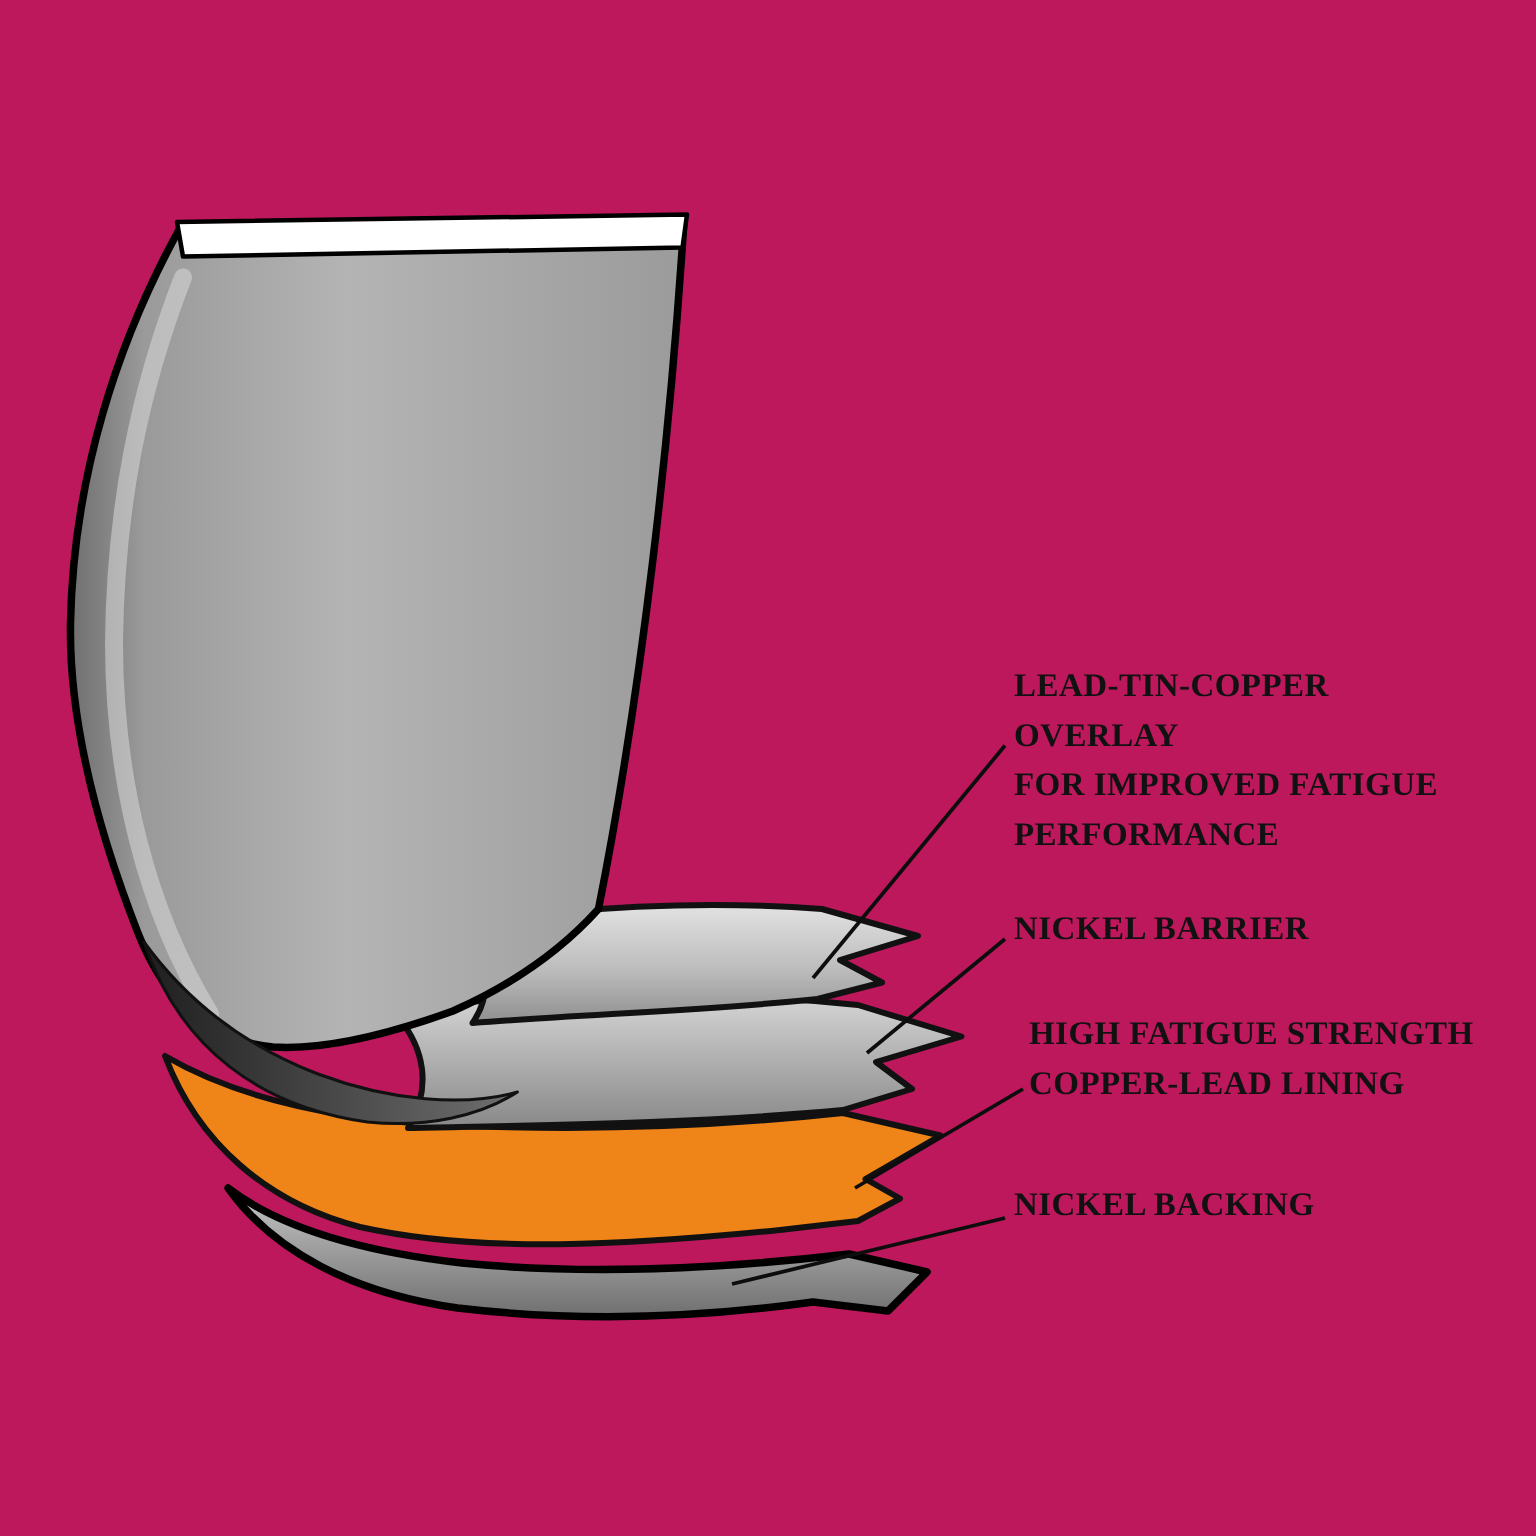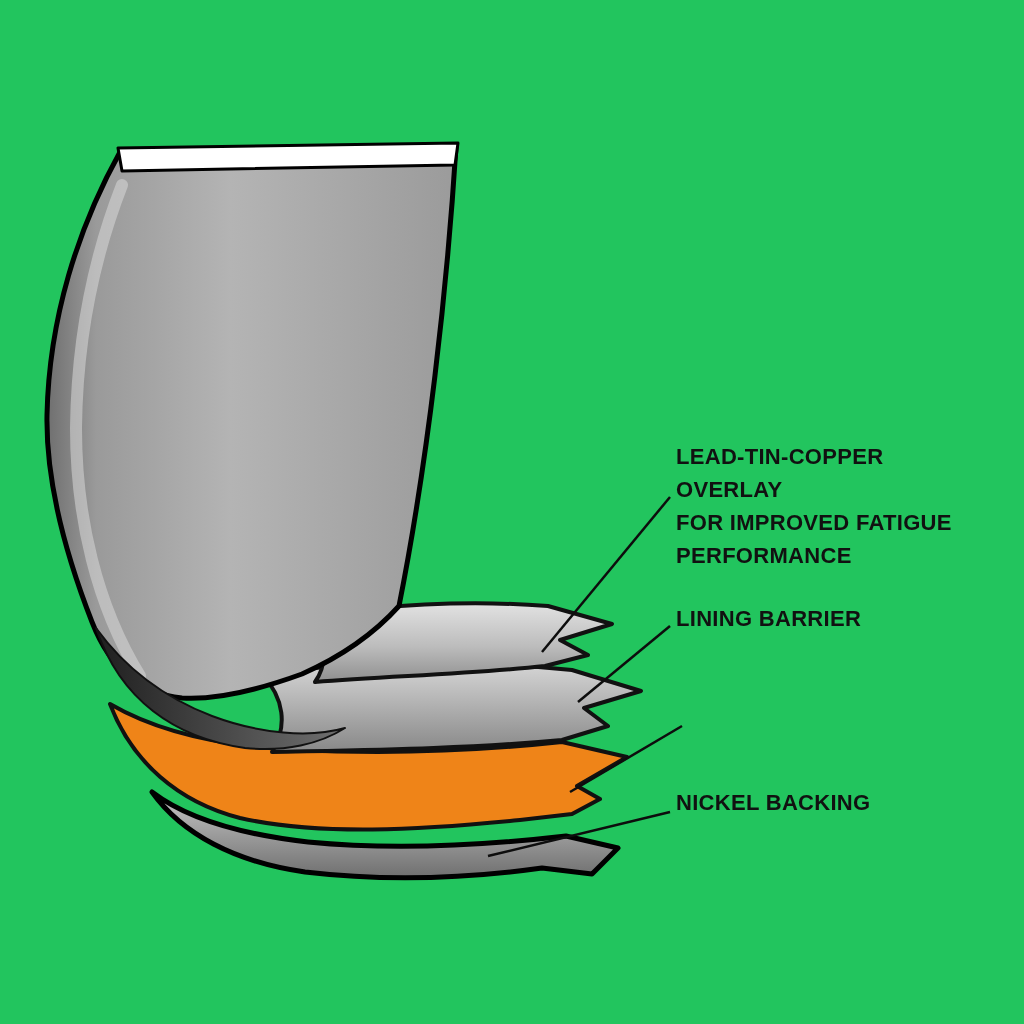--- a/index.html
+++ b/index.html
@@ -1,21 +1,21 @@
 <!DOCTYPE html>
 <html><head>
 <meta charset="utf-8">
 <style>
   html,body{margin:0;padding:0;background:#ffffff;}
   .stage{
     position:relative;
     width:1024px;height:1024px;
-    background:#22c55e;
+    background:#be185d;
     overflow:hidden;
-    font-family:Liberation Sans, sans-serif;
+    font-family:Liberation Serif, serif;
   }
   .stage svg{position:absolute;inset:0;}
   .label{
     position:absolute;
     font-weight:700;
     font-size:22px;
     line-height:33px;
     color:#111111;
     letter-spacing:0.3px;
     white-space:pre-line;
@@ -105,17 +105,19 @@
     <line x1="670" y1="497" x2="542" y2="652" stroke="#0d0d0d" stroke-width="2.5"></line>
     <line x1="670" y1="626" x2="578" y2="702" stroke="#0d0d0d" stroke-width="2.5"></line>
     <line x1="682" y1="726" x2="570" y2="792" stroke="#0d0d0d" stroke-width="2.5"></line>
     <line x1="670" y1="812" x2="488" y2="856" stroke="#0d0d0d" stroke-width="2.5"></line>
   </svg>
 
   <div class="label label-overlay">LEAD-TIN-COPPER OVERLAY
 FOR IMPROVED FATIGUE
 PERFORMANCE</div>
 
-  <div class="label label-nickel">LINING BARRIER</div>
+  <div class="label label-nickel">NICKEL BARRIER</div>
 
+  <div class="label label-copper">HIGH FATIGUE STRENGTH
+COPPER-LEAD LINING</div>
 
   <div class="label label-steel">NICKEL BACKING</div>
 </div>
 
 </body></html>

